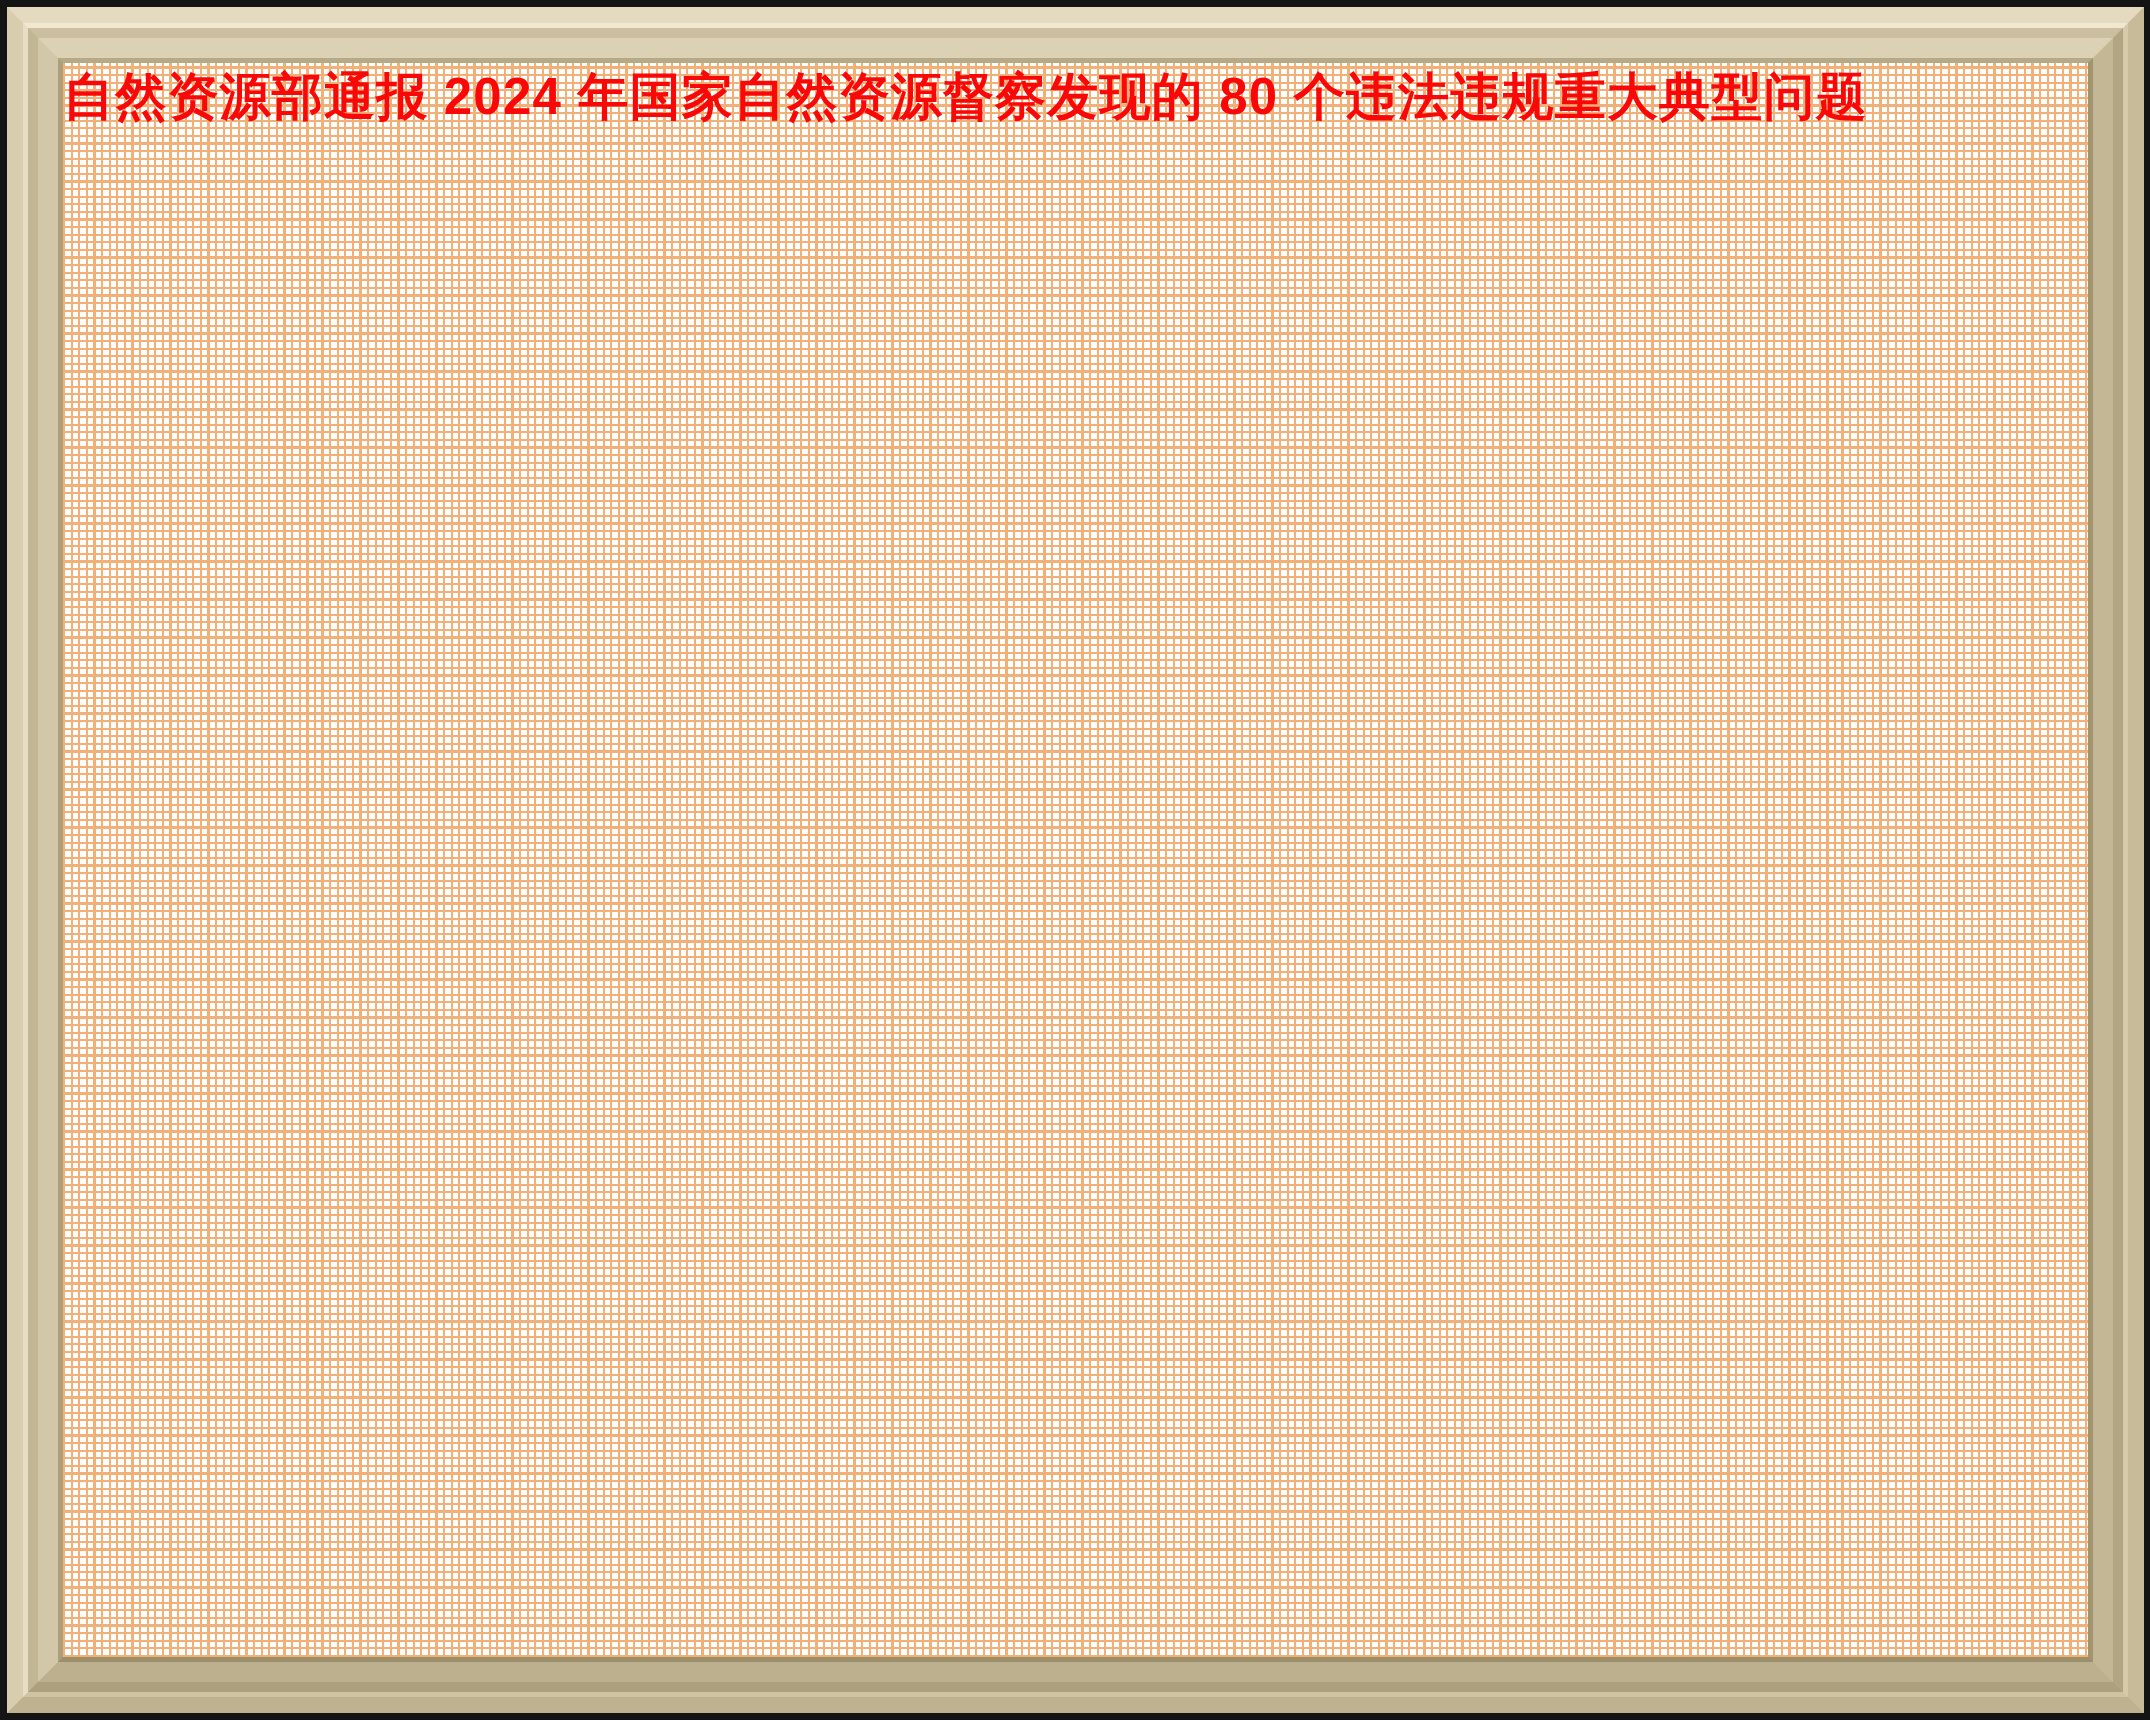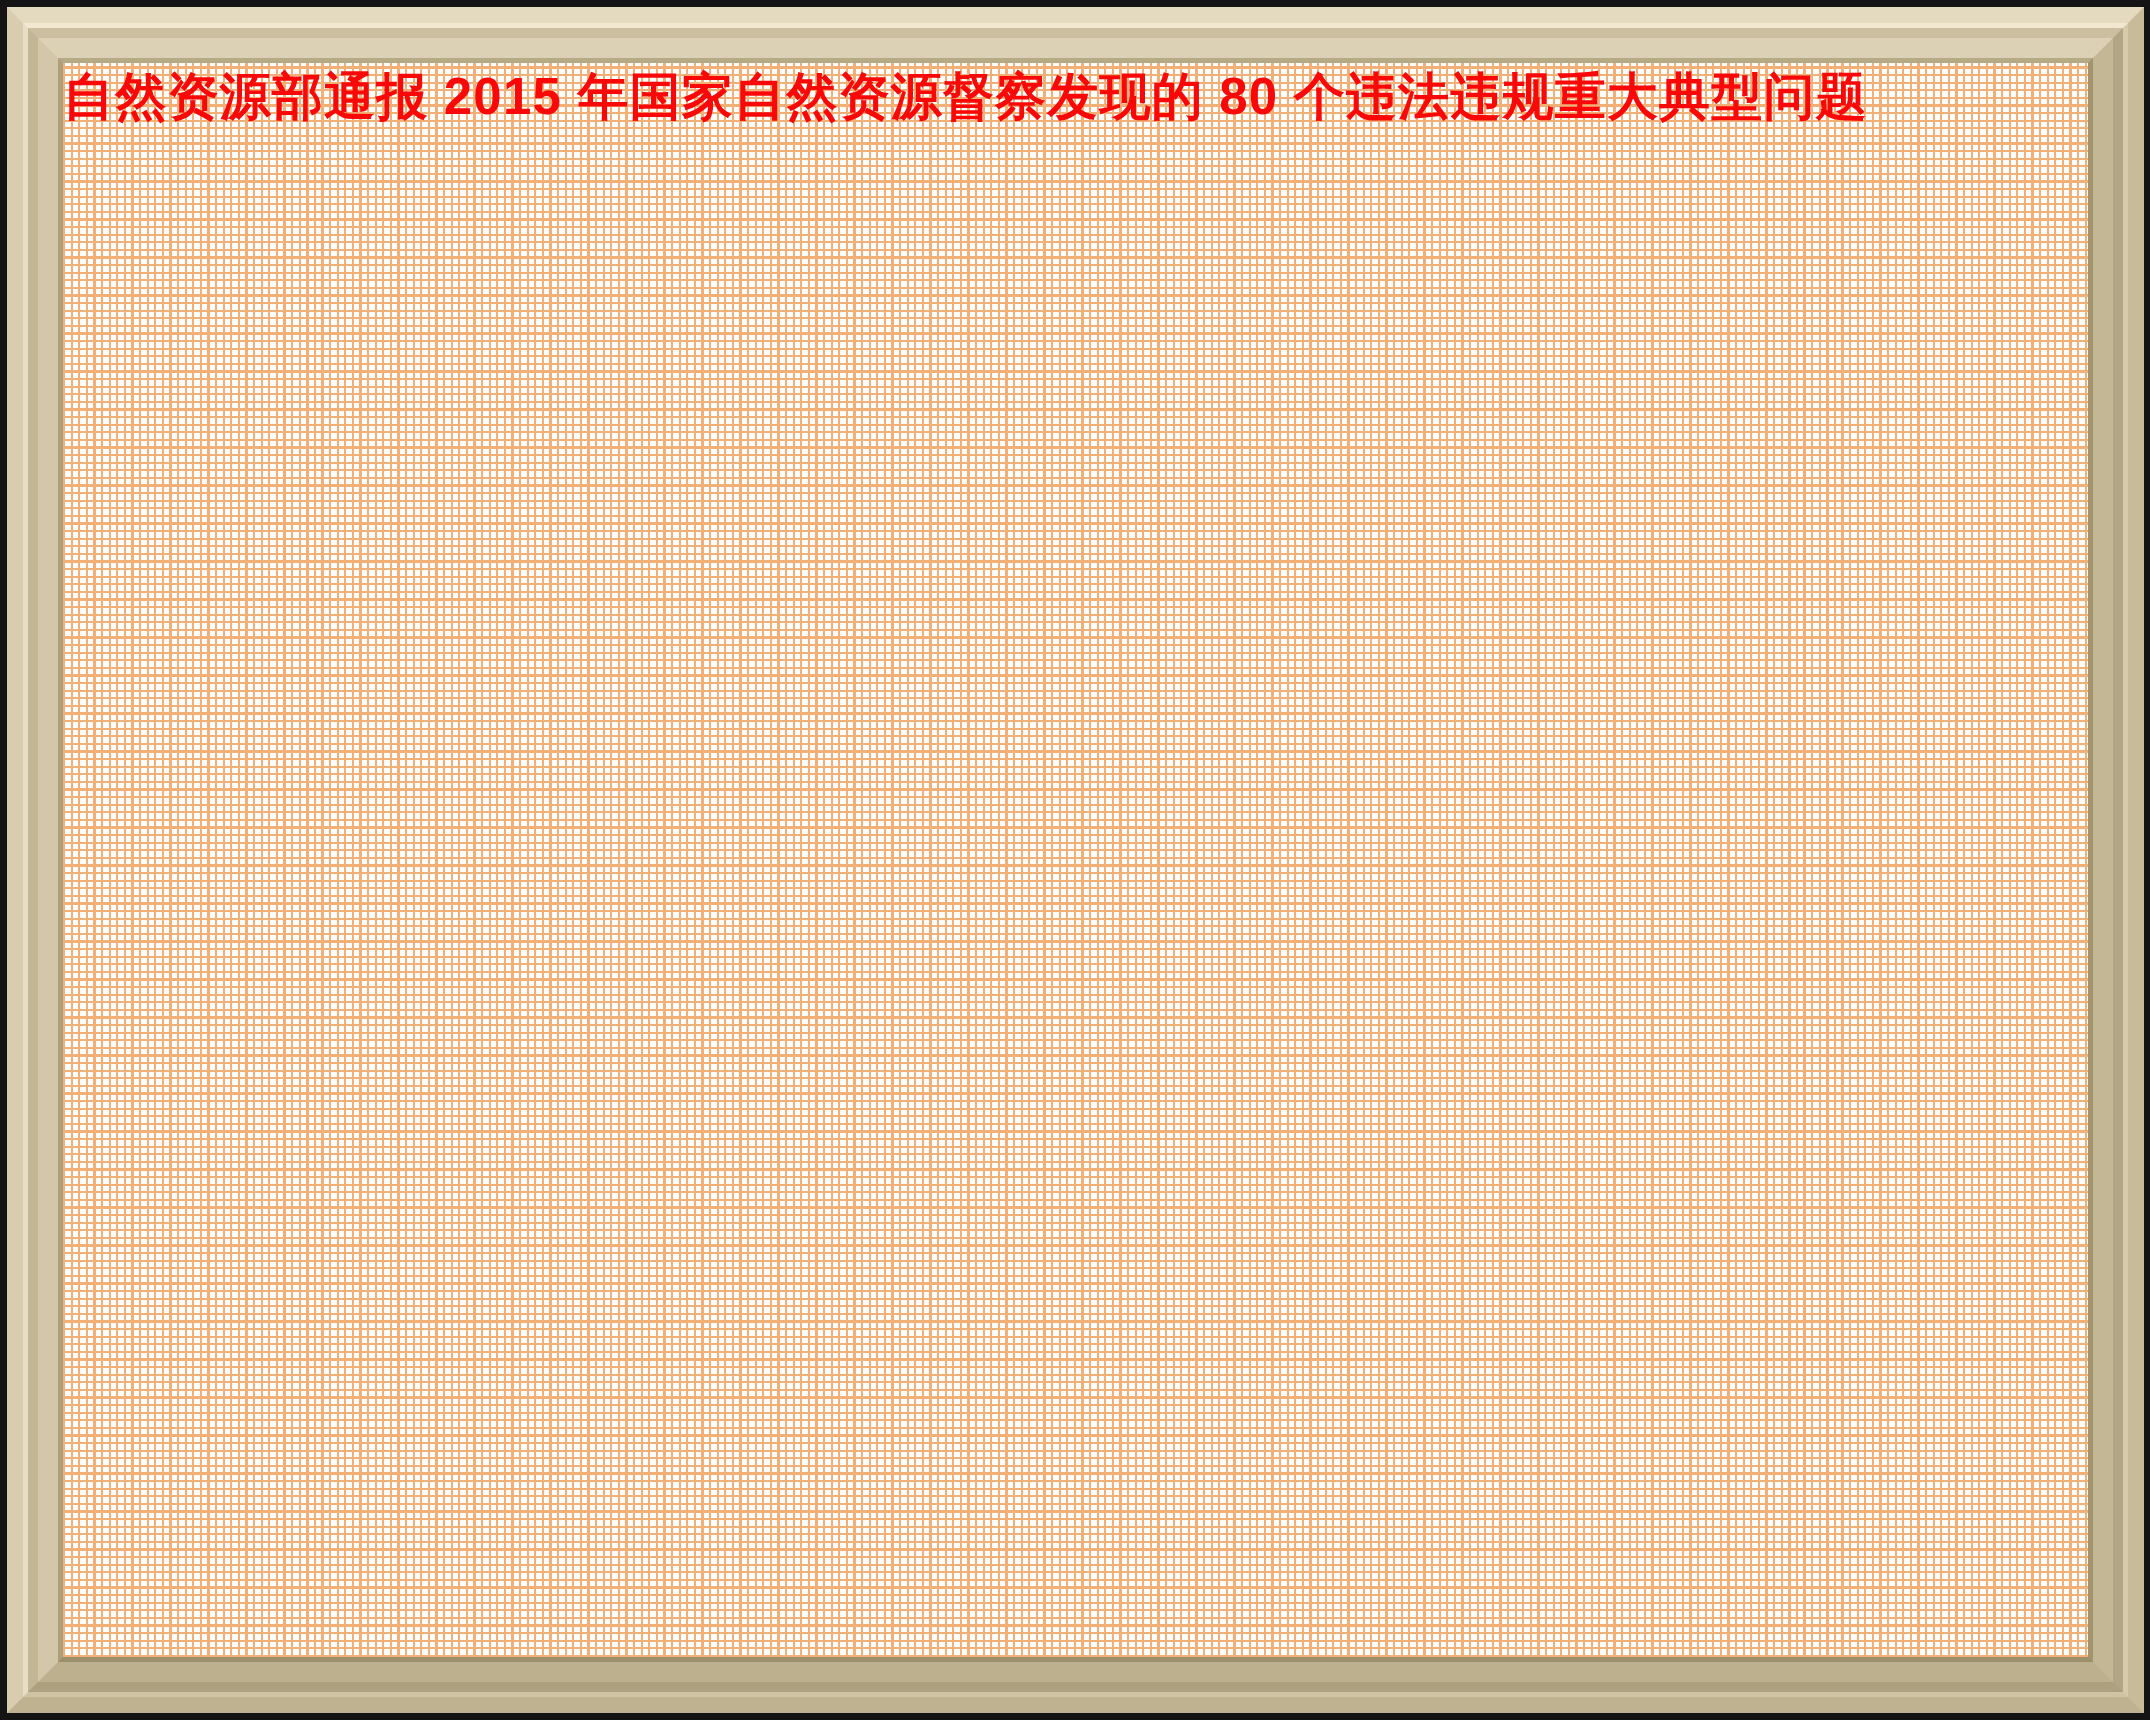--- a/index.html
+++ b/index.html
@@ -30,21 +30,21 @@
 
 <div class="f f1">
  <div class="f2">
       <div class="f3">
         <div class="f4">
           <div class="f5">
             <div class="f6">
   <div class="board">
 
     <div class="title-band">
-      <div class="title">自然资源部通报 2015 年国家自然资源督察发现的 80 个违法违规重大典型问题</div>
+      <div class="title">自然资源部通报 2024 年国家自然资源督察发现的 80 个违法违规重大典型问题</div>
     </div>
 
   </div>
  </div>
           </div>
         </div>
       </div>
     </div>
 </div>
 

